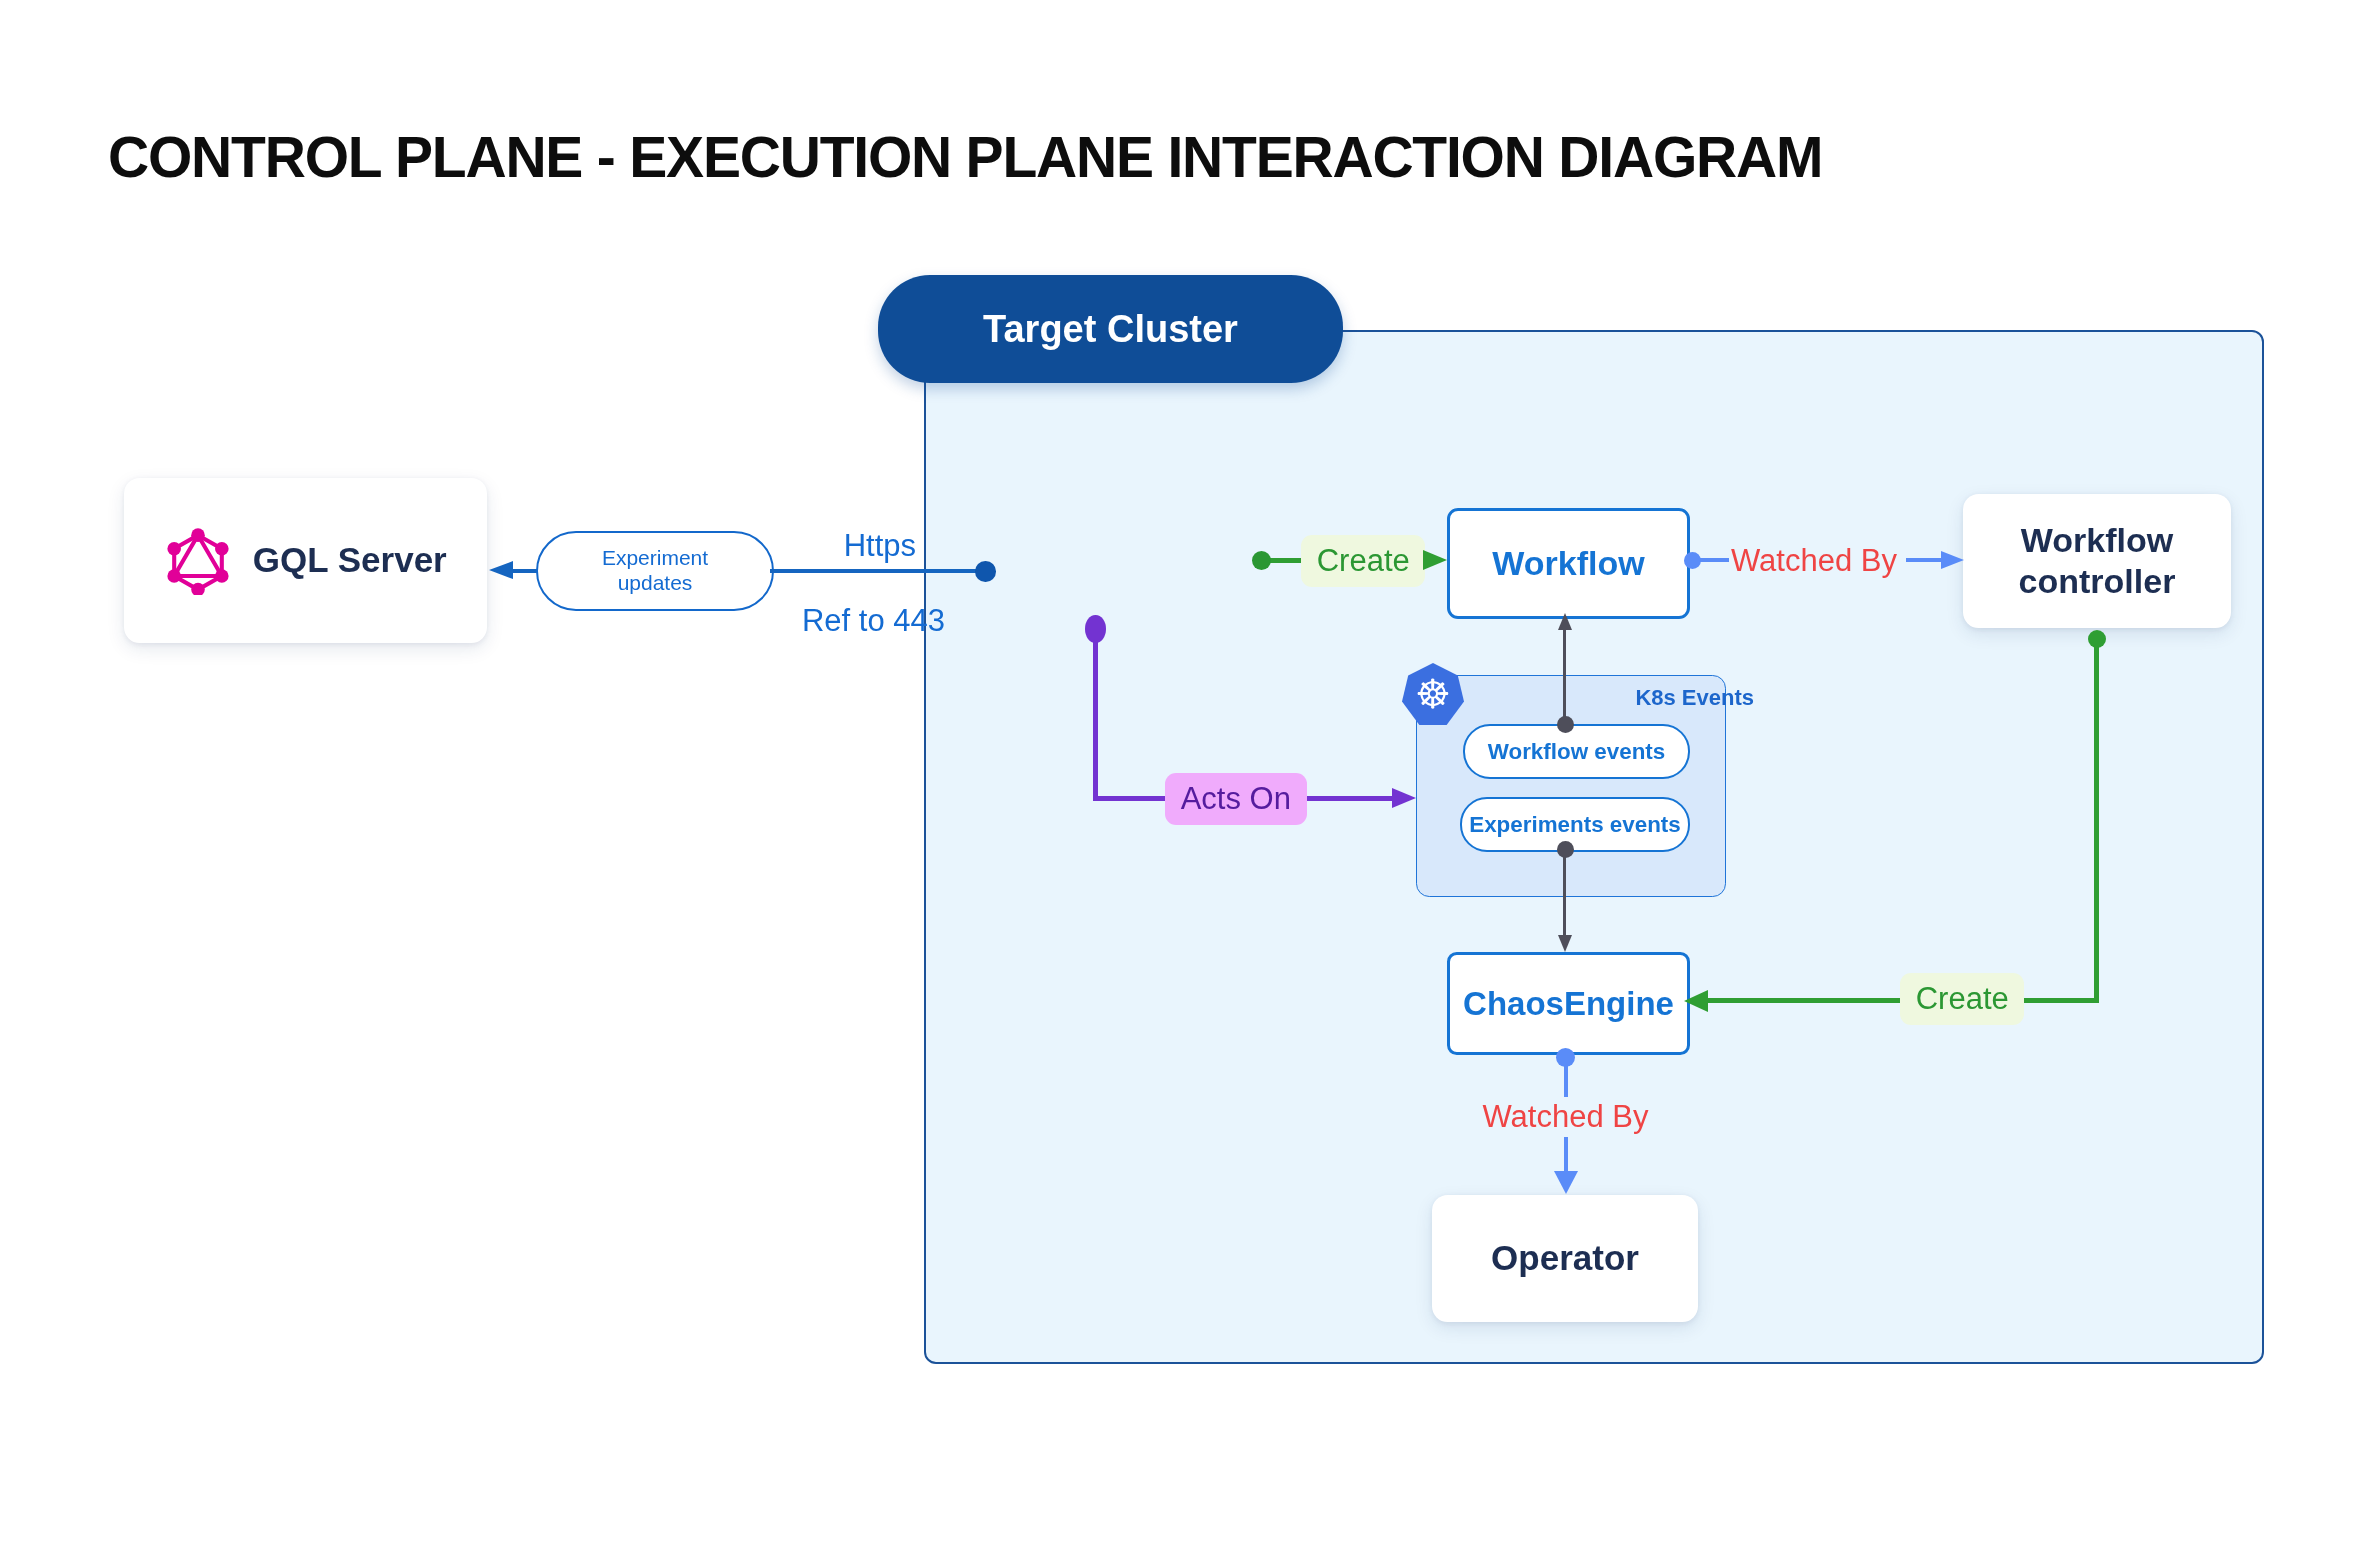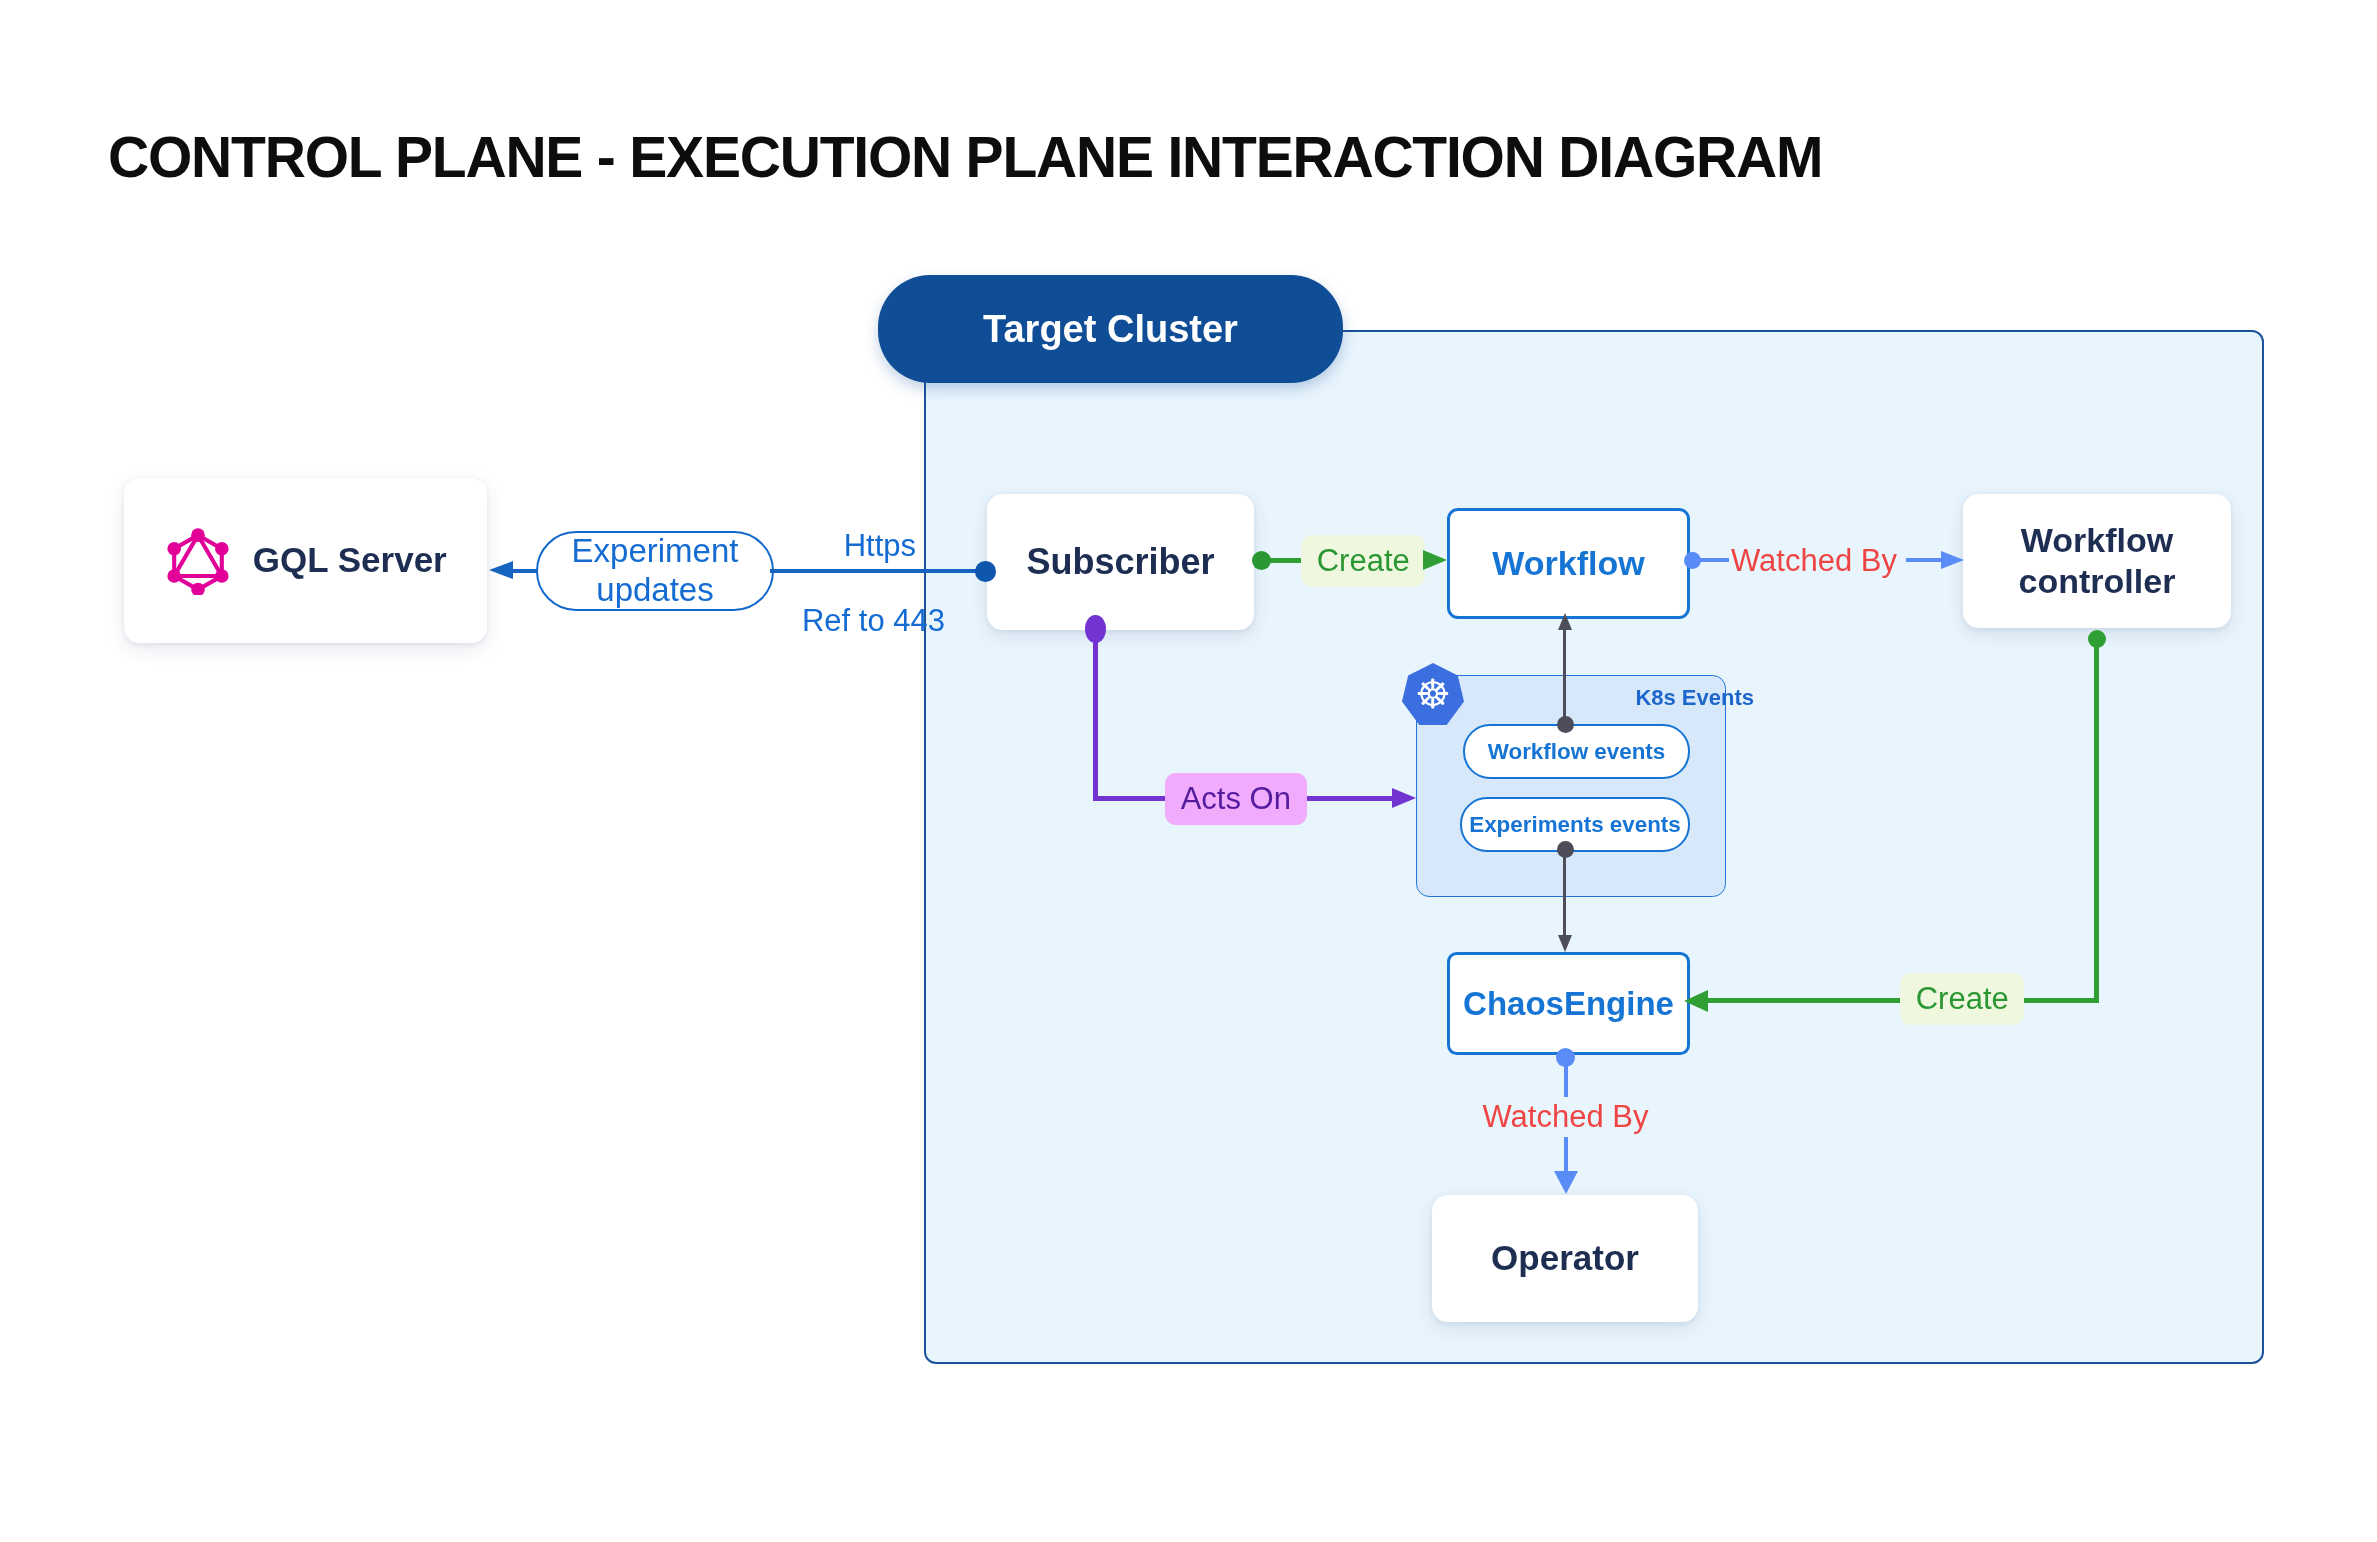--- a/index.html
+++ b/index.html
@@ -31,21 +31,21 @@
   .elabel{font-size:31px;white-space:nowrap;z-index:7;}
   .elabel.boxed{border-radius:11px;padding:7.9px 15.7px;}
   .green-t{color:#2b9733;} .green-bg{background:#eff8df;}
   .purple-t{color:#551c9e;} .purple-bg{background:#f0abfc;}
   .cf-t{color:#ef4444;}
   .blue-t{color:#146bd2;}
   .prelines{white-space:pre-line;}
   
   .xpill{background:#fff;border:2.4px solid #1368cb;border-radius:40px;display:flex;align-items:center;
          justify-content:center;z-index:6;}
-  .xpill .lbl{color:#146bd2;font-size:33px;font-weight:500;text-align:center;line-height:1.18;white-space:pre-line;}
+  .xpill .lbl{color:#146bd2;font-size:21px;font-weight:500;text-align:center;line-height:1.18;white-space:pre-line;}
   
   .k8s-hepta{clip-path:polygon(50% 0%,90% 20%,100% 62%,72% 100%,28% 100%,0% 62%,10% 20%);
              background:#3b6fe0;display:flex;align-items:center;justify-content:center;z-index:5;}
   .k8s-hepta span{color:#ffffff;font-size:40px;line-height:1;}
 </style>
 </head>
 <body>
 
 <div id="canvas">
 
@@ -78,23 +78,20 @@
   <div class="abs hline" style="left:512px;top:569px;width:28px;height:4.2px;background:#1565c0;"></div>
   <div class="abs xpill" style="left:536px;top:531px;width:234px;height:76px;">
     <span class="lbl">Experiment
 updates</span>
   </div>
   <div class="abs hline" style="left:770px;top:569px;width:213px;height:4.2px;background:#1565c0;"></div>
   <div class="abs dot" style="left:975px;top:561px;width:20.6px;height:20.6px;background:#0f56ad;"></div>
   <div class="abs elabel blue-t" style="left:774px;top:528px;width:142px;text-align:right;">Https</div>
   <div class="abs elabel blue-t" style="left:792px;top:603px;width:163px;text-align:center;">Ref to 443</div>
 
-  <div class="abs card" style="left:987px;top:494px;width:267px;height:136px;">
-    <span class="lbl" style="font-size:36px;">Subscriber</span>
-  </div>
 
   <div class="abs dot" style="left:1252px;top:551px;width:19.4px;height:19.4px;background:#2b9733;"></div>
   <div class="abs hline" style="left:1267px;top:558px;width:158px;height:4.8px;background:#2f9e33;"></div>
   <div class="abs elabel boxed green-t green-bg" style="left:1301px;top:535px;">Create</div>
   <div class="abs arr" style="left:1423px;top:550px;border-width:10.3px 0 10.3px 24px;border-color:transparent transparent transparent #2f9e33;"></div>
 
   <div class="abs bluebox" style="left:1447px;top:508px;width:237px;height:105px;">
     <span class="lbl" style="font-size:34px;">Workflow</span>
   </div>
 

